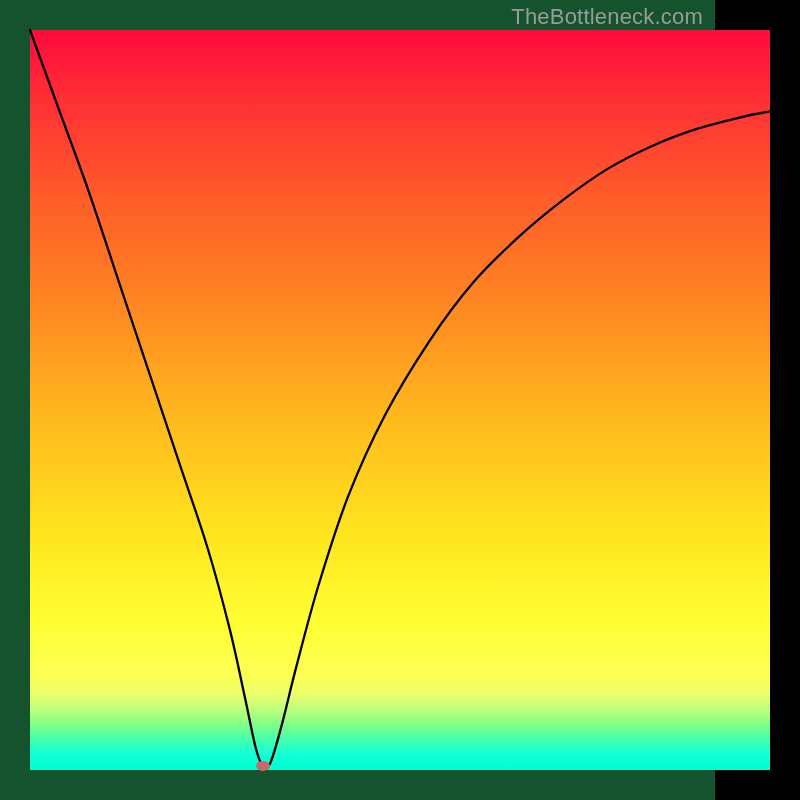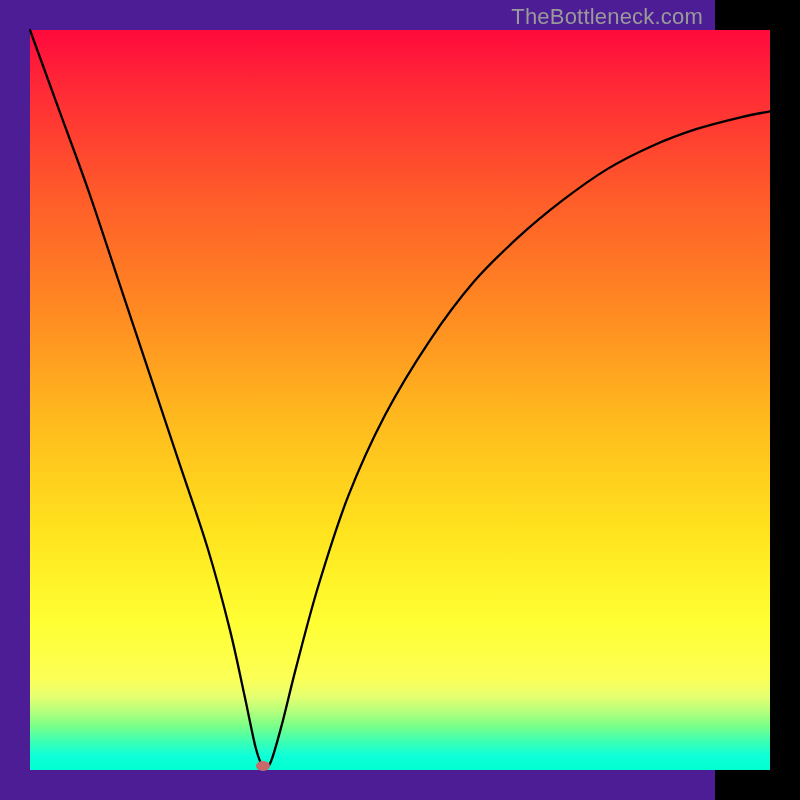--- a/index.html
+++ b/index.html
@@ -10,21 +10,21 @@
     background: #000;
     font-family: Arial, Helvetica, sans-serif;
     overflow: hidden;
   }
   #frame {
     position: absolute;
     left: 0;
     top: 0;
     width: 715px;
     height: 800px;
-    background: #4c1d95;
+    background: #14532d;
   }
   #plot-area {
     position: absolute;
     left: 30px;
     top: 30px;
     width: 740px;
     height: 740px;
     background: linear-gradient(to bottom,
       #ff0a3c 0%,
       #ff2a36 8%,

